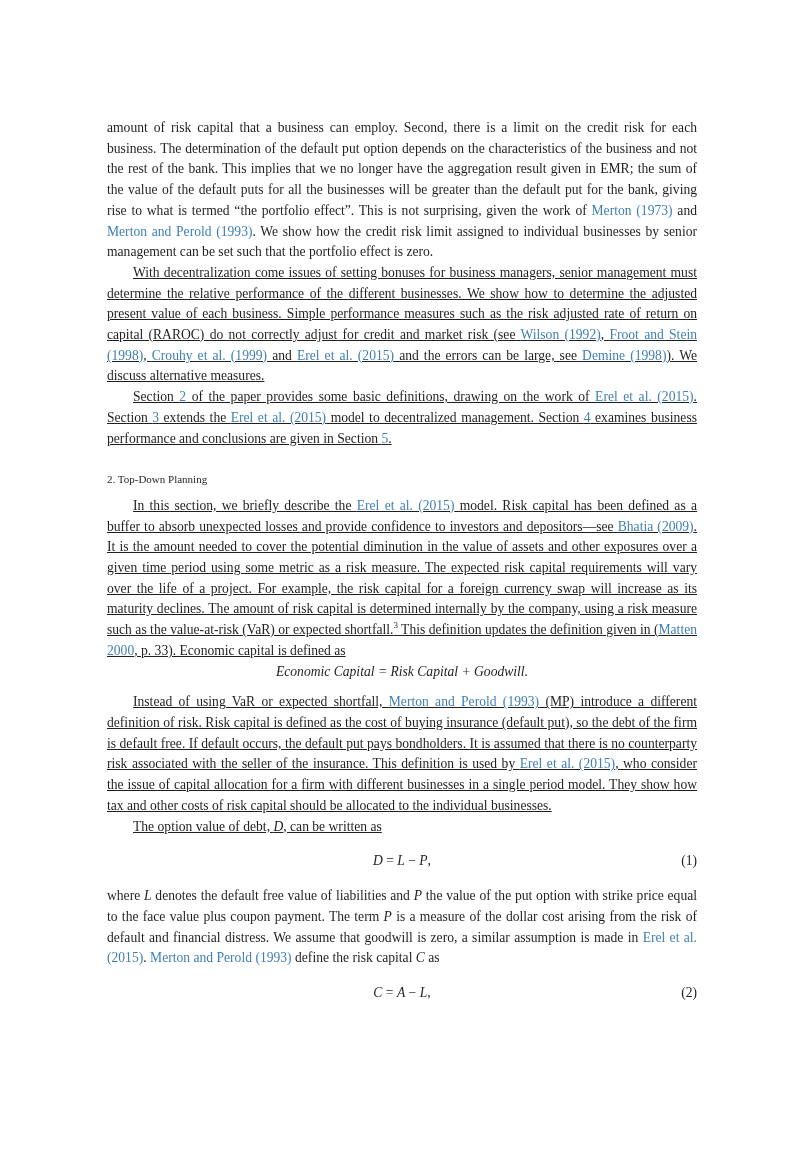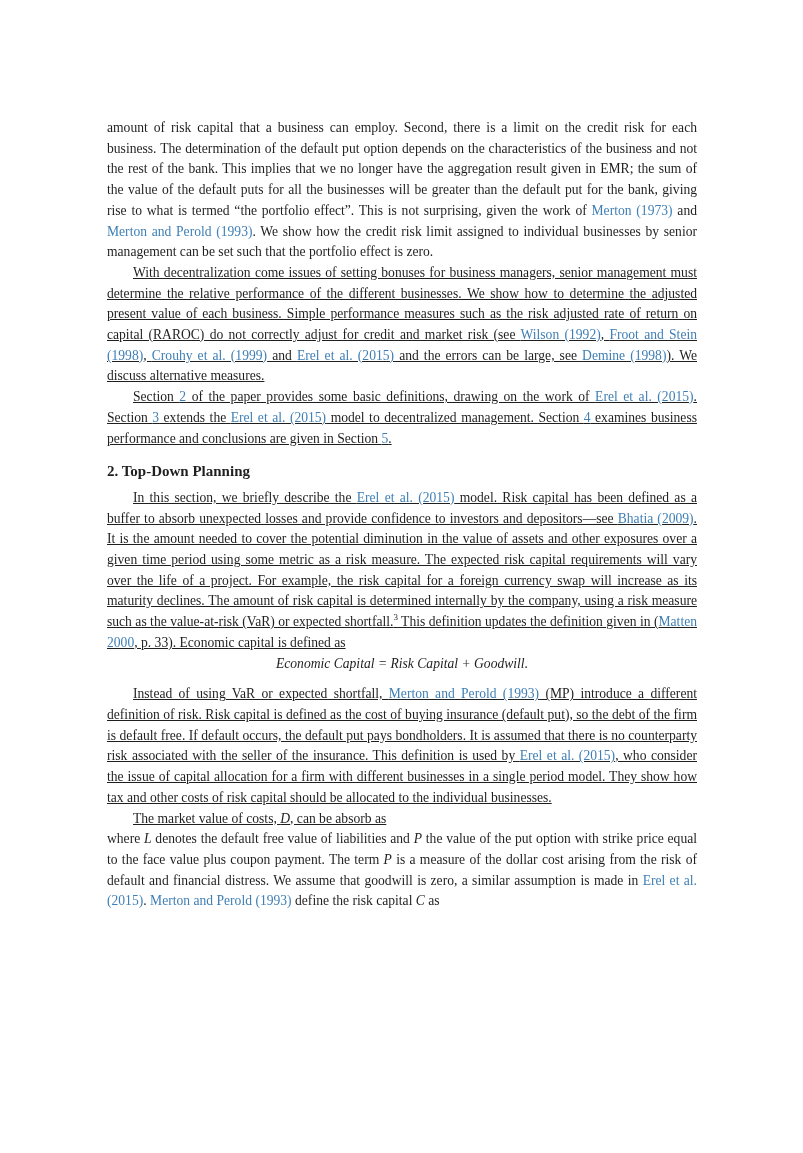--- a/index.html
+++ b/index.html
@@ -6,21 +6,21 @@
   body { width: 803px; height: 1153px; position: relative; overflow: hidden; }
   .page {
     position: absolute; left: 107px; top: 118px; width: 590px;
     font-family: "Liberation Serif", "DejaVu Serif", serif;
     font-size: 13.6px; line-height: 20.7px; color: #1f1f1f;
     text-align: justify;
   }
   p { margin: 0; }
   .indent { text-indent: 26px; text-decoration: underline; }
   .cite { color: #3f7fb5; }
-  .h2 { font-weight: bold; margin-top: 12px; margin-bottom: 6px; font-size: 15px; }
+  .h2 { font-weight: normal; margin-top: 20px; margin-bottom: 6px; font-size: 11px; }
   .center-eq { text-align: center; margin: 0; }
   .eq { position: relative; text-align: center; margin: 14px 0 14px 0; height: 21px; }
   .eq .num { position: absolute; right: 0; top: 0; }
   .eq .math { font-style: normal; }
   i.v { font-style: italic; }
   sup { font-size: 9px; line-height: 0; vertical-align: super; }
   .gap-after { margin-bottom: 10px; font-style: italic; }
 </style>
 </head>
 <body>
@@ -34,19 +34,27 @@
   <p class="indent"><span>Section </span><a class="cite">2</a><span> of the paper provides some basic definitions, drawing on the work of </span><a class="cite">Erel et al. (2015)</a><span>. Section </span><a class="cite">3</a><span> extends the </span><a class="cite">Erel et al. (2015)</a><span> model to decentralized management. Section </span><a class="cite">4</a><span> examines business performance and conclusions are given in Section </span><a class="cite">5</a><span>.</span></p>
 
   <div class="h2">2. Top-Down Planning</div>
 
   <p class="indent"><span>In this section, we briefly describe the </span><a class="cite">Erel et al. (2015)</a><span> model. Risk capital has been defined as a buffer to absorb unexpected losses and provide confidence to investors and depositors—see </span><a class="cite">Bhatia (2009)</a><span>. It is the amount needed to cover the potential diminution in the value of assets and other exposures over a given time period using some metric as a risk measure. The expected risk capital requirements will vary over the life of a project. For example, the risk capital for a foreign currency swap will increase as its maturity declines. The amount of risk capital is determined internally by the company, using a risk measure such as the value-at-risk (VaR) or expected shortfall.</span><sup><a class="cite" style="color:#1f1f1f">3</a></sup><span> This definition updates the definition given in (</span><a class="cite">Matten 2000</a><span>, p. 33). Economic capital is defined as</span></p>
 
   <p class="center-eq gap-after">Economic Capital = Risk Capital + Goodwill.</p>
 
   <p class="indent"><span>Instead of using VaR or expected shortfall, </span><a class="cite">Merton and Perold (1993)</a><span> (MP) introduce a different definition of risk. Risk capital is defined as the cost of buying insurance (default put), so the debt of the firm is default free. If default occurs, the default put pays bondholders. It is assumed that there is no counterparty risk associated with the seller of the insurance. This definition is used by </span><a class="cite">Erel et al. (2015)</a><span>, who consider the issue of capital allocation for a firm with different businesses in a single period model. They show how tax and other costs of risk capital should be allocated to the individual businesses.</span></p>
 
-  <p class="indent"><span>The market value of costs, </span><i class="v">D</i><span>, can be absorb as</span></p>
+  <p class="indent"><span>The option value of debt, </span><i class="v">D</i><span>, can be written as</span></p>
 
+  <div class="eq">
+    <span class="math"><i class="v">D</i><span style="white-space:pre"> = </span><i class="v">L</i><span style="white-space:pre"> − </span><i class="v">P</i><span>,</span></span>
+    <span class="num">(1)</span>
+  </div>
 
   <p><span>where </span><i class="v">L</i><span> denotes the default free value of liabilities and </span><i class="v">P</i><span> the value of the put option with strike price equal to the face value plus coupon payment. The term </span><i class="v">P</i><span> is a measure of the dollar cost arising from the risk of default and financial distress. We assume that goodwill is zero, a similar assumption is made in </span><a class="cite">Erel et al. (2015)</a><span>. </span><a class="cite">Merton and Perold (1993)</a><span> define the risk capital </span><i class="v">C</i><span> as</span></p>
 
+  <div class="eq">
+    <span class="math"><i class="v">C</i><span style="white-space:pre"> = </span><i class="v">A</i><span style="white-space:pre"> − </span><i class="v">L</i><span>,</span></span>
+    <span class="num">(2)</span>
+  </div>
 
 </div>
 
 </body></html>

